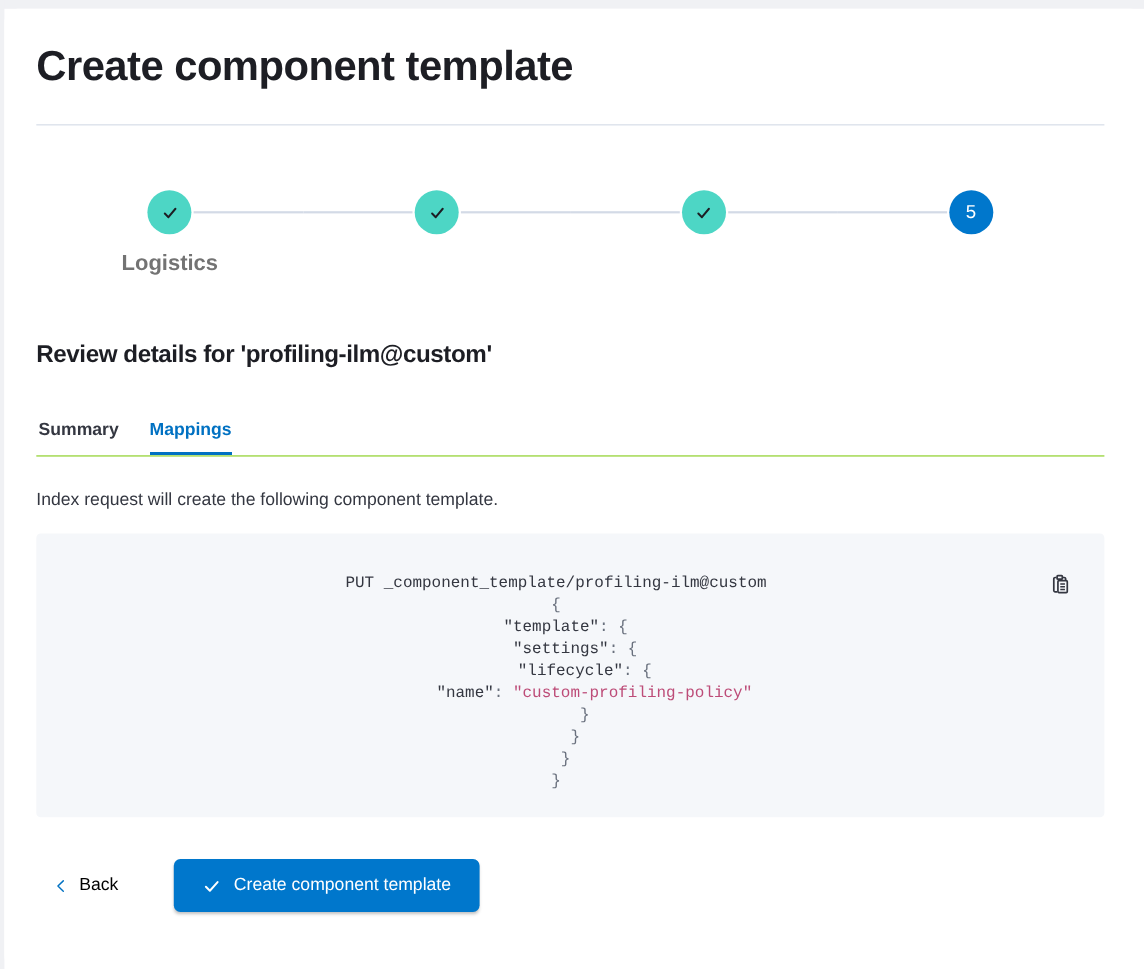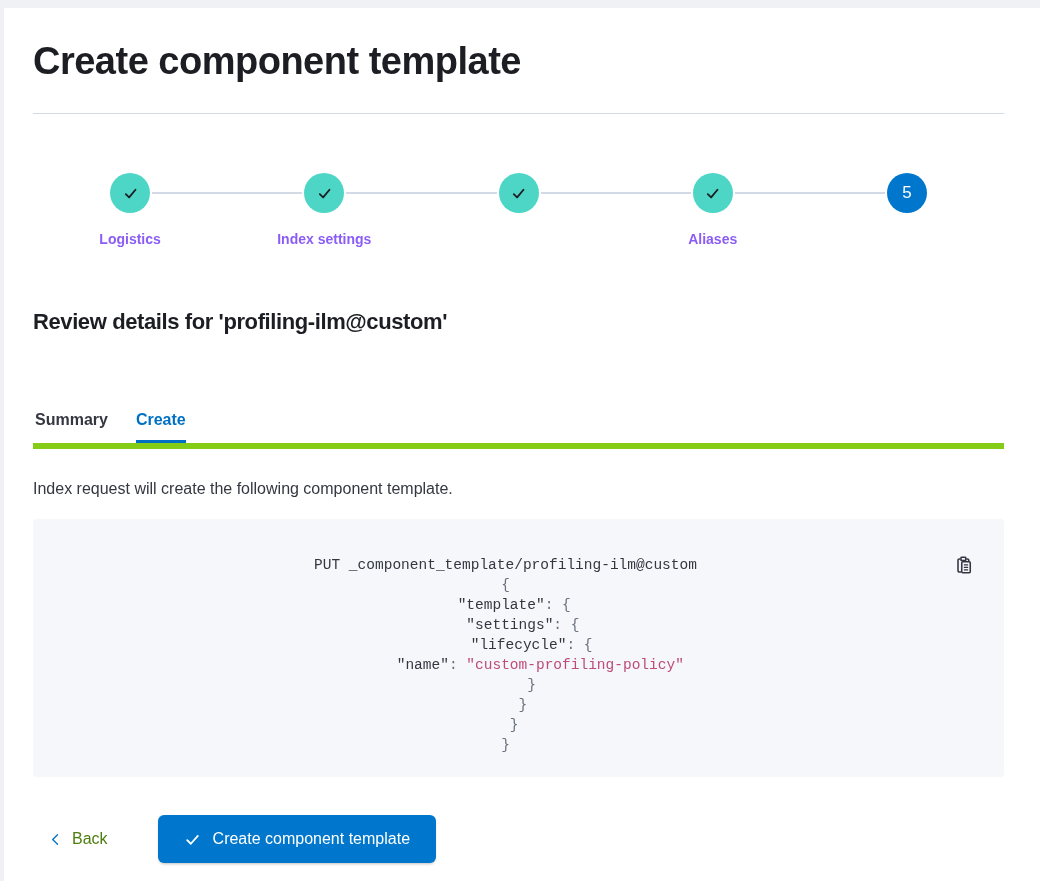--- a/index.html
+++ b/index.html
@@ -25,26 +25,26 @@
   .step::before { left:0; width:calc(50% - 22px); }
   .step::after { right:0; width:calc(50% - 22px); }
   .step.is-first::before { display:none; }
   .step.is-last::after { display:none; }
   .step-circle {
     width:40px; height:40px; border-radius:50%; margin:0 auto;
     display:flex; align-items:center; justify-content:center; position:relative; z-index:1;
   }
   .step-circle.is-complete { background:#4dd6c5; }
   .step-circle.is-current { background:#0077cc; color:#fff; font-size:17px; font-weight:400; }
-  .step-label { margin-top:14px; font-size:14px; font-weight:700; line-height:24px; color:#8b5cf6; }
+  .step-label { margin-top:14px; font-size:20px; font-weight:700; line-height:24px; color:#737373; }
 
   
   h2.review-heading { margin-top:53px; font-size:22px; line-height:36px; font-weight:700; letter-spacing:-0.4px; color:#1d1e24; }
 
-  .tabs-row { display:flex; gap:28px; margin-top:68px; border-bottom:6px solid #84cc16; padding-left:2px; }
+  .tabs-row { display:flex; gap:28px; margin-top:39px; border-bottom:1px solid #84cc16; padding-left:2px; }
   .tab { font-size:16px; font-weight:700; line-height:24px; padding-bottom:11px; color:#343741; cursor:pointer; }
   .tab.active { color:#0071c2; box-shadow:inset 0 -3px 0 0 #0071c2; }
 
   .request-description { margin-top:28px; font-size:16px; line-height:24px; color:#343741; }
 
   .code-panel {
     position:relative; margin-top:18px; background:#f5f7fa; border-radius:4px;
     padding:36px 60px 22px 34px; height:258px;
   }
   .code-content { font-family:"Liberation Mono","DejaVu Sans Mono",monospace; font-size:14.5px; line-height:20px;text-align:center; }
@@ -53,21 +53,21 @@
   .tok-g { color:#69707d; }
   .tok-s { color:#bd4c78; }
   .copy-btn {
     position:absolute; top:34px; right:28px; width:24px; height:24px;
     display:flex; align-items:center; justify-content:center; cursor:pointer; background:none; border:none;
   }
 
   
   .footer-row { display:flex; align-items:center; margin-top:38px; }
   .back-link {
-    display:flex; align-items:center; gap:10px; color:#4d7c0f; font-size:16px; font-weight:500;
+    display:flex; align-items:center; gap:10px; color:#000000; font-size:16px; font-weight:500;
     cursor:pointer; background:none; border:none; font-family:inherit; padding:0 8px; margin-left:8px;
   }
   .create-btn {
     margin-left:42px; height:48px; padding:0 26px; border:none; border-radius:6px;
     background:#0077cc; color:#fff; font-size:16px; font-weight:500; font-family:inherit;
     display:flex; align-items:center; gap:12px; cursor:pointer;
     box-shadow:0 2px 3px -1px rgba(0,0,0,0.25);
   }
 </style>
 </head>
@@ -89,47 +89,38 @@
           </svg>
         </div>
         <div class="step-label">Logistics</div>
       </div>
       <div class="step">
         <div class="step-circle is-complete">
           <svg viewBox="0 0 16 16" width="17" height="17">
             <path d="M3.6 8.6 l3.1 3.1 6-7.2" fill="none" stroke="#1d1e24" stroke-width="1.7" stroke-linecap="round" stroke-linejoin="round"></path>
           </svg>
         </div>
-        <div class="step-label">Index settings</div>
       </div>
       <div class="step">
         <div class="step-circle is-complete">
           <svg viewBox="0 0 16 16" width="17" height="17">
             <path d="M3.6 8.6 l3.1 3.1 6-7.2" fill="none" stroke="#1d1e24" stroke-width="1.7" stroke-linecap="round" stroke-linejoin="round"></path>
           </svg>
         </div>
-      </div>
-      <div class="step">
-        <div class="step-circle is-complete">
-          <svg viewBox="0 0 16 16" width="17" height="17">
-            <path d="M3.6 8.6 l3.1 3.1 6-7.2" fill="none" stroke="#1d1e24" stroke-width="1.7" stroke-linecap="round" stroke-linejoin="round"></path>
-          </svg>
-        </div>
-        <div class="step-label">Aliases</div>
       </div>
       <div class="step is-last">
         <div class="step-circle is-current">5</div>
       </div>
     </div>
 
   <h2 class="review-heading">Review details for 'profiling-ilm@custom'</h2>
 
   <div class="tabs-row">
       <div class="tab">Summary</div>
-      <div class="tab active">Create</div>
+      <div class="tab active">Mappings</div>
     </div>
 
   <div class="request-description">Index request will create the following component template.</div>
 
   <div class="code-panel">
     <div class="code-content">
         <div class="code-line"><span class="tok-p">PUT _component_template/profiling-ilm@custom</span></div>
         <div class="code-line"><span class="tok-g">{</span></div>
         <div class="code-line"><span class="tok-p">  "template"</span><span class="tok-g">: {</span></div>
         <div class="code-line"><span class="tok-p">    "settings"</span><span class="tok-g">: {</span></div>

